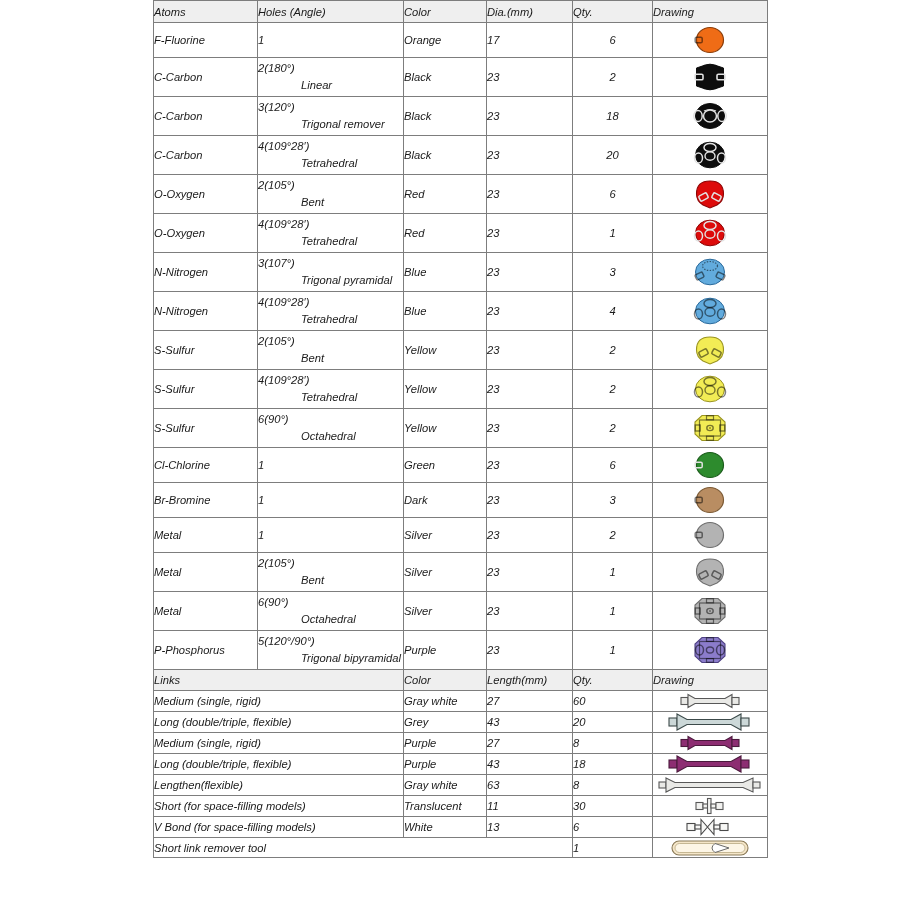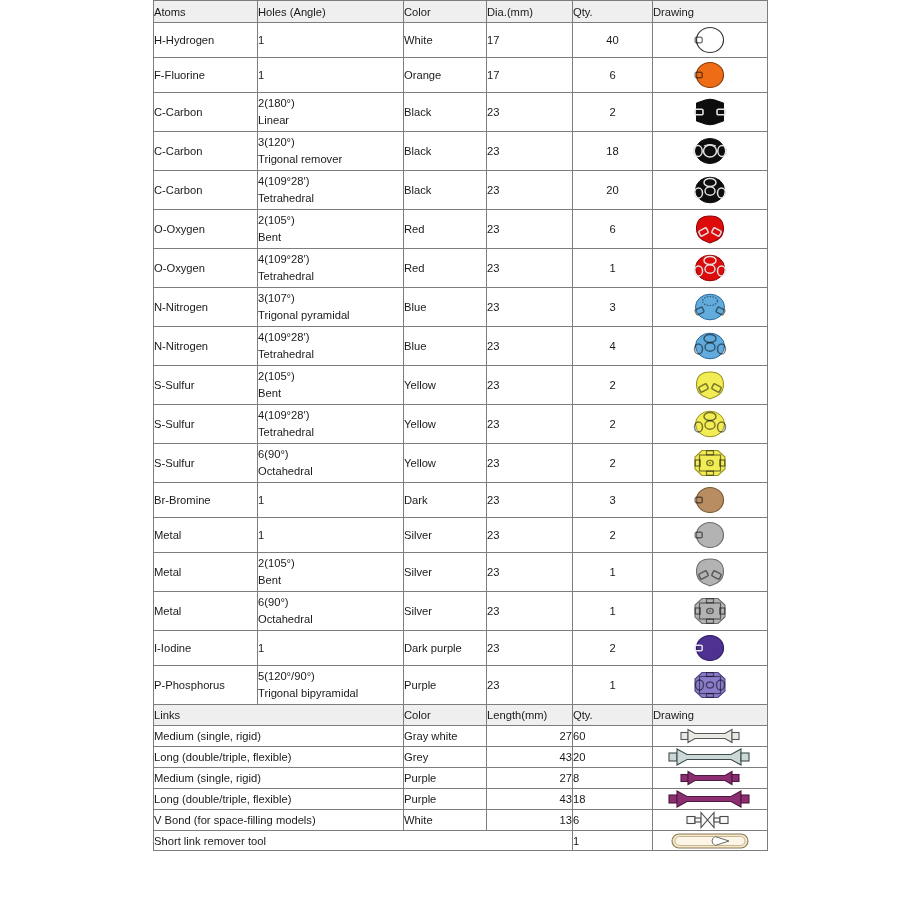--- a/index.html
+++ b/index.html
@@ -12,20 +12,21 @@
     height: 920px;
     font-family: "Liberation Sans", sans-serif;
     color: #1a1a1a;
     overflow: hidden;
   }
   .page {
     position: relative;
     width: 920px;
     height: 671px;
     background: #ffffff;
+    font-style: italic;
   }
   .table-wrap {
     position: absolute;
     left: 153px;
     top: 0px;
     width: 614px;
   }
   table.kit {
     border-collapse: collapse;
     width: 614px;
@@ -53,32 +54,32 @@
   .c-color  { width: 83px;  text-align: center; }
   .c-dia    { width: 86px;  text-align: center; }
   .c-qty    { width: 80px;  text-align: center; font-weight: bold; }
   .c-draw   { width: 115px; text-align: center; }
 
   .row1 td { height: 19px; }
   .row2 td { height: 38px; }
 
   .two-line { line-height: 1.55; }
   .two-line .l1 { display: block; }
-  .two-line .l2 { display: block; }
+  .two-line .l2 { display: block; margin-left: 43px; }
 
   
   .links-hdr td {
     background: #efefef !important;
     font-weight: bold;
     font-size: 11.6px;
     height: 20px;
   }
   .l-name  { text-align: left; padding-left: 7px; }
   .l-color { text-align: left; }
-  .l-len   { text-align: right; margin-left: 16px; }
+  .l-len   { text-align: left; margin-left: 16px; }
   .l-qty   { text-align: left; font-weight: bold; }
   .l-draw  { text-align: center; }
   .linkrow td { height: 19px; }
 
   .atomname { text-align: left; padding-left: 7px; }
 
   
   .draw-box {
     display: flex;
     align-items: center;
@@ -107,35 +108,20 @@
           <td class="atomname">Atoms</td>
           <td>Holes (Angle)</td>
           <td>Color</td>
           <td>Dia.(mm)</td>
           <td>Qty.</td>
           <td>Drawing</td>
         </tr>
       </tbody>
       <tbody id="atoms-body">
           <tr class="row1">
-            <td class="atomname"><span>H-Hydrogen</span></td>
-            <td><span>1</span></td>
-            <td><span>White</span></td>
-            <td><span>17</span></td>
-            <td class="c-qty"><span>40</span></td>
-            <td>
-              <div class="draw-box">
-                <svg width="40" height="34" viewBox="0 0 40 34">
-                  <ellipse cx="20" cy="17" rx="13.5" ry="12.5" fill="#ffffff" stroke="#3a3a3a" stroke-width="1.2"></ellipse>
-                  <rect x="5.2" y="14.2" width="7" height="5.6" rx="1.4" fill="none" stroke="rgba(0,0,0,0.5)" stroke-width="1.5"></rect>
-                </svg>
-              </div>
-            </td>
-          </tr>
-          <tr class="row1">
             <td class="atomname"><span>F-Fluorine</span></td>
             <td><span>1</span></td>
             <td><span>Orange</span></td>
             <td><span>17</span></td>
             <td class="c-qty"><span>6</span></td>
             <td>
               <div class="draw-box">
                 <svg width="40" height="34" viewBox="0 0 40 34">
                   <ellipse cx="20" cy="17" rx="13.5" ry="12.5" fill="#ef6c16" stroke="#8a3c08" stroke-width="1.2"></ellipse>
                   <rect x="5.2" y="14.2" width="7" height="5.6" rx="1.4" fill="none" stroke="rgba(0,0,0,0.5)" stroke-width="1.5"></rect>
@@ -326,20 +312,35 @@
                   <circle cx="20" cy="17" r="1.1" fill="#9a9420"></circle>
                   <rect x="5.2" y="14" width="5" height="6" fill="none" stroke="rgba(0,0,0,0.5)" stroke-width="1.3"></rect>
                   <rect x="29.8" y="14" width="5" height="6" fill="none" stroke="rgba(0,0,0,0.5)" stroke-width="1.3"></rect>
                   <rect x="16.5" y="4.8" width="7" height="4" fill="none" stroke="rgba(0,0,0,0.5)" stroke-width="1.2"></rect>
                   <rect x="16.5" y="25.2" width="7" height="4" fill="none" stroke="rgba(0,0,0,0.5)" stroke-width="1.2"></rect>
                 </svg>
               </div>
             </td>
           </tr>
           <tr class="row1">
+            <td class="atomname"><span>Cl-Chlorine</span></td>
+            <td><span>1</span></td>
+            <td><span>Green</span></td>
+            <td><span>23</span></td>
+            <td class="c-qty"><span>6</span></td>
+            <td>
+              <div class="draw-box">
+                <svg width="40" height="34" viewBox="0 0 40 34">
+                  <ellipse cx="20" cy="17" rx="13.5" ry="12.5" fill="#2d8b2d" stroke="#1b5c1b" stroke-width="1.2"></ellipse>
+                  <rect x="5.2" y="14.2" width="7" height="5.6" rx="1.4" fill="none" stroke="#e2e2e2" stroke-width="1.5"></rect>
+                </svg>
+              </div>
+            </td>
+          </tr>
+          <tr class="row1">
             <td class="atomname"><span>Br-Bromine</span></td>
             <td><span>1</span></td>
             <td><span>Dark</span></td>
             <td><span>23</span></td>
             <td class="c-qty"><span>3</span></td>
             <td>
               <div class="draw-box">
                 <svg width="40" height="34" viewBox="0 0 40 34">
                   <ellipse cx="20" cy="17" rx="13.5" ry="12.5" fill="#b98d62" stroke="#7c5a34" stroke-width="1.2"></ellipse>
                   <rect x="5.2" y="14.2" width="7" height="5.6" rx="1.4" fill="none" stroke="rgba(0,0,0,0.5)" stroke-width="1.5"></rect>
@@ -392,35 +393,20 @@
               <div class="draw-box">
                 <svg width="40" height="34" viewBox="0 0 40 34">
                   <path d="M12 4.5 L28 4.5 L35 11 L35 23 L28 29.5 L12 29.5 L5 23 L5 11 Z" fill="#b3b3b3" stroke="#6e6e6e" stroke-width="1.1"></path>
                   <rect x="9.5" y="9" width="21" height="16" fill="none" stroke="rgba(0,0,0,0.5)" stroke-width="1.2"></rect>
                   <ellipse cx="20" cy="17" rx="3.2" ry="2.6" fill="none" stroke="rgba(0,0,0,0.5)" stroke-width="1.4"></ellipse>
                   <circle cx="20" cy="17" r="1.1" fill="#6e6e6e"></circle>
                   <rect x="5.2" y="14" width="5" height="6" fill="none" stroke="rgba(0,0,0,0.5)" stroke-width="1.3"></rect>
                   <rect x="29.8" y="14" width="5" height="6" fill="none" stroke="rgba(0,0,0,0.5)" stroke-width="1.3"></rect>
                   <rect x="16.5" y="4.8" width="7" height="4" fill="none" stroke="rgba(0,0,0,0.5)" stroke-width="1.2"></rect>
                   <rect x="16.5" y="25.2" width="7" height="4" fill="none" stroke="rgba(0,0,0,0.5)" stroke-width="1.2"></rect>
-                </svg>
-              </div>
-            </td>
-          </tr>
-          <tr class="row1">
-            <td class="atomname"><span>I-Iodine</span></td>
-            <td><span>1</span></td>
-            <td><span>Dark purple</span></td>
-            <td><span>23</span></td>
-            <td class="c-qty"><span>2</span></td>
-            <td>
-              <div class="draw-box">
-                <svg width="40" height="34" viewBox="0 0 40 34">
-                  <ellipse cx="20" cy="17" rx="13.5" ry="12.5" fill="#4e3191" stroke="#2d1a5c" stroke-width="1.2"></ellipse>
-                  <rect x="5.2" y="14.2" width="7" height="5.6" rx="1.4" fill="none" stroke="#e2e2e2" stroke-width="1.5"></rect>
                 </svg>
               </div>
             </td>
           </tr>
           <tr class="row2">
             <td class="atomname"><span>P-Phosphorus</span></td>
             <td><span class="two-line"><span class="l1">5(120°/90°)</span><span class="l2">Trigonal bipyramidal</span></span></td>
             <td><span>Purple</span></td>
             <td><span>23</span></td>
             <td class="c-qty"><span>1</span></td>
@@ -514,20 +500,52 @@
               <div class="draw-box">
                 <svg width="86" height="20" viewBox="0 0 86 20">
                   <rect x="2" y="6" width="8" height="8" fill="#8d2d72" stroke="#4b1a3d" stroke-width="1.1"></rect>
                   <path d="M10 2 L20 7.5 L64 7.5 L74 2 L74 18 L64 12.5 L20 12.5 L10 18 Z" fill="#8d2d72" stroke="#4b1a3d" stroke-width="1.1"></path>
                   <rect x="74" y="6" width="8" height="8" fill="#8d2d72" stroke="#4b1a3d" stroke-width="1.1"></rect>
                 </svg>
               </div>
             </td>
           </tr>
           <tr class="linkrow">
+            <td class="l-name" colspan="2"><span>Lengthen(flexible)</span></td>
+            <td class="l-color"><span>Gray white</span></td>
+            <td class="l-len"><span>63</span></td>
+            <td class="l-qty"><span>8</span></td>
+            <td class="l-draw">
+              <div class="draw-box">
+                <svg width="104" height="20" viewBox="0 0 104 20">
+                  <rect x="1" y="7" width="7" height="6" fill="#e9e9e6" stroke="#585858" stroke-width="1.1"></rect>
+                  <path d="M8 3 L17 7.5 L85 7.5 L95 3 L95 17 L85 12.5 L17 12.5 L8 17 Z" fill="#e9e9e6" stroke="#585858" stroke-width="1.1"></path>
+                  <rect x="95" y="7" width="7" height="6" fill="#e9e9e6" stroke="#585858" stroke-width="1.1"></rect>
+                </svg>
+              </div>
+            </td>
+          </tr>
+          <tr class="linkrow">
+            <td class="l-name" colspan="2"><span>Short (for space-filling models)</span></td>
+            <td class="l-color"><span>Translucent</span></td>
+            <td class="l-len"><span>11</span></td>
+            <td class="l-qty"><span>30</span></td>
+            <td class="l-draw">
+              <div class="draw-box">
+                <svg width="30" height="20" viewBox="0 0 30 20">
+                  <rect x="1" y="6.5" width="7" height="7" fill="#f2f2f0" stroke="#585858" stroke-width="1.1"></rect>
+                  <rect x="8" y="8" width="6" height="4" fill="#f2f2f0" stroke="#585858" stroke-width="1.1"></rect>
+                  <rect x="12.5" y="2.5" width="3.5" height="15" fill="#f2f2f0" stroke="#585858" stroke-width="1.1"></rect>
+                  <rect x="16" y="8" width="5" height="4" fill="#f2f2f0" stroke="#585858" stroke-width="1.1"></rect>
+                  <rect x="21" y="6.5" width="7" height="7" fill="#f2f2f0" stroke="#585858" stroke-width="1.1"></rect>
+                </svg>
+              </div>
+            </td>
+          </tr>
+          <tr class="linkrow">
             <td class="l-name" colspan="2"><span>V Bond (for space-filling models)</span></td>
             <td class="l-color"><span>White</span></td>
             <td class="l-len"><span>13</span></td>
             <td class="l-qty"><span>6</span></td>
             <td class="l-draw">
               <div class="draw-box">
                 <svg width="48" height="20" viewBox="0 0 48 20">
                   <rect x="1" y="6.5" width="8" height="7" fill="#f7f7f5" stroke="#4a4a4a" stroke-width="1.1"></rect>
                   <rect x="9" y="8" width="6" height="4" fill="#f7f7f5" stroke="#4a4a4a" stroke-width="1.1"></rect>
                   <path d="M15 2.5 L21.5 10 L15 17.5 Z" fill="#f7f7f5" stroke="#4a4a4a" stroke-width="1.1"></path>

